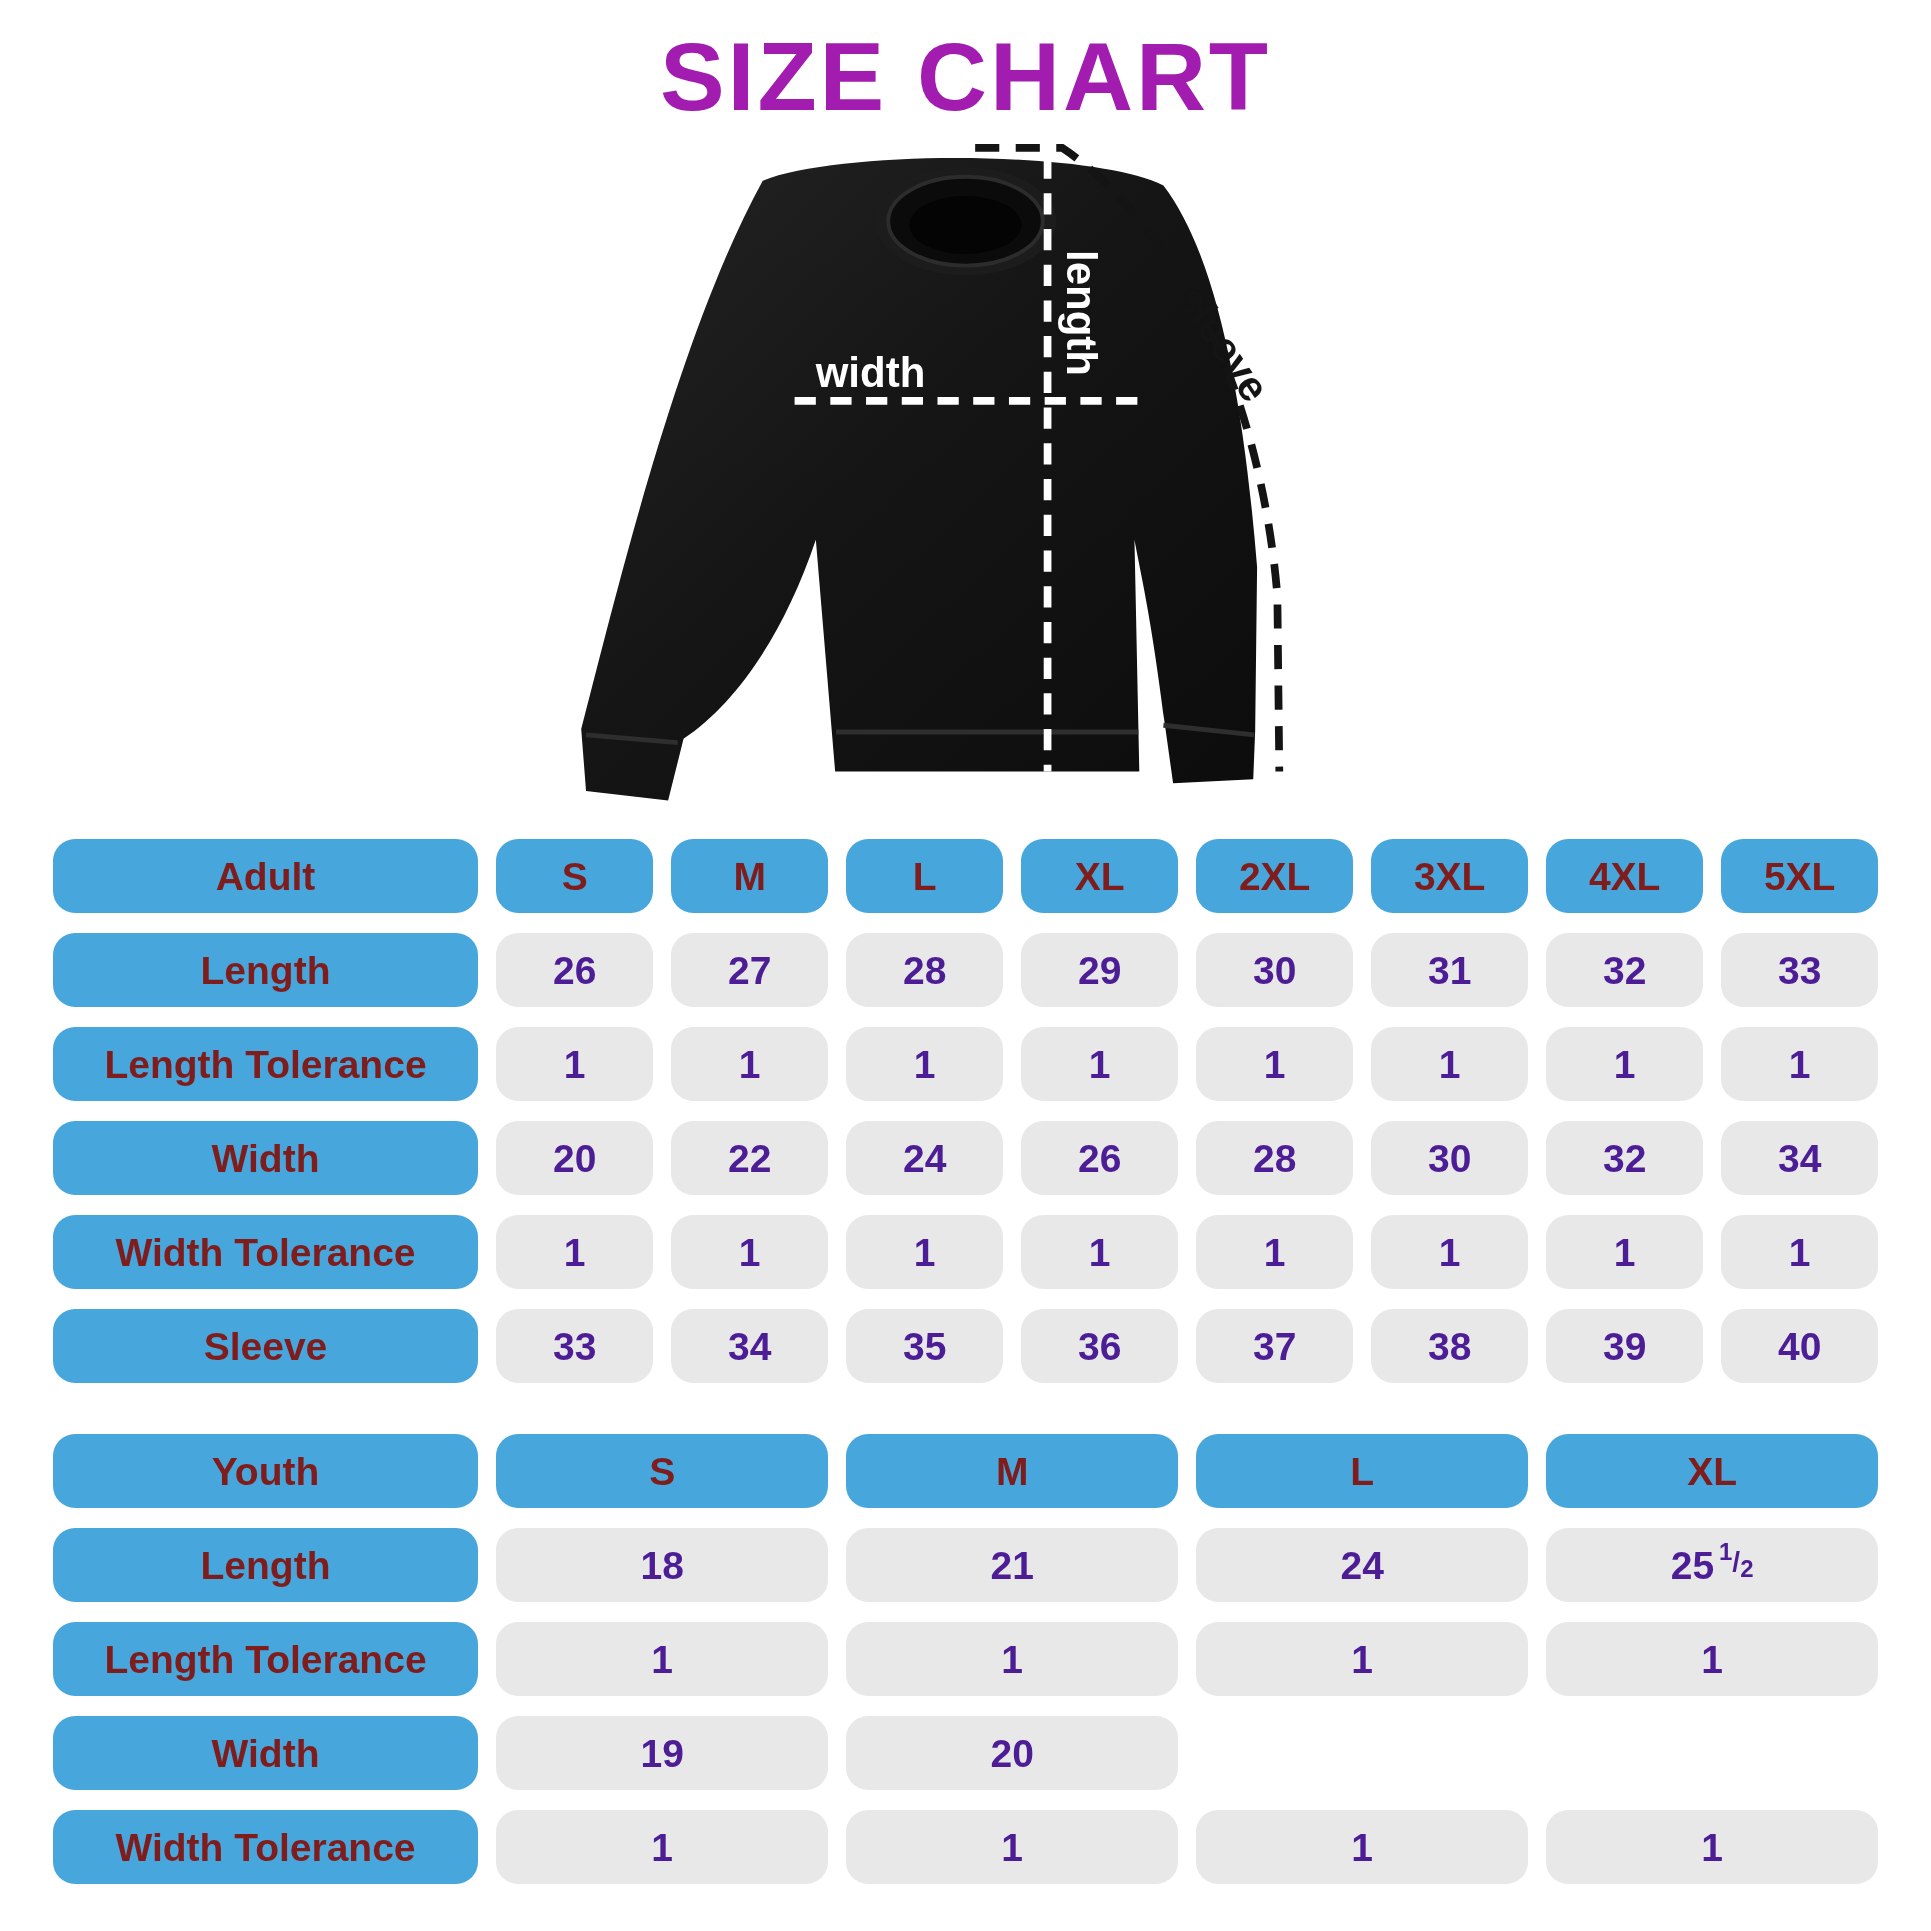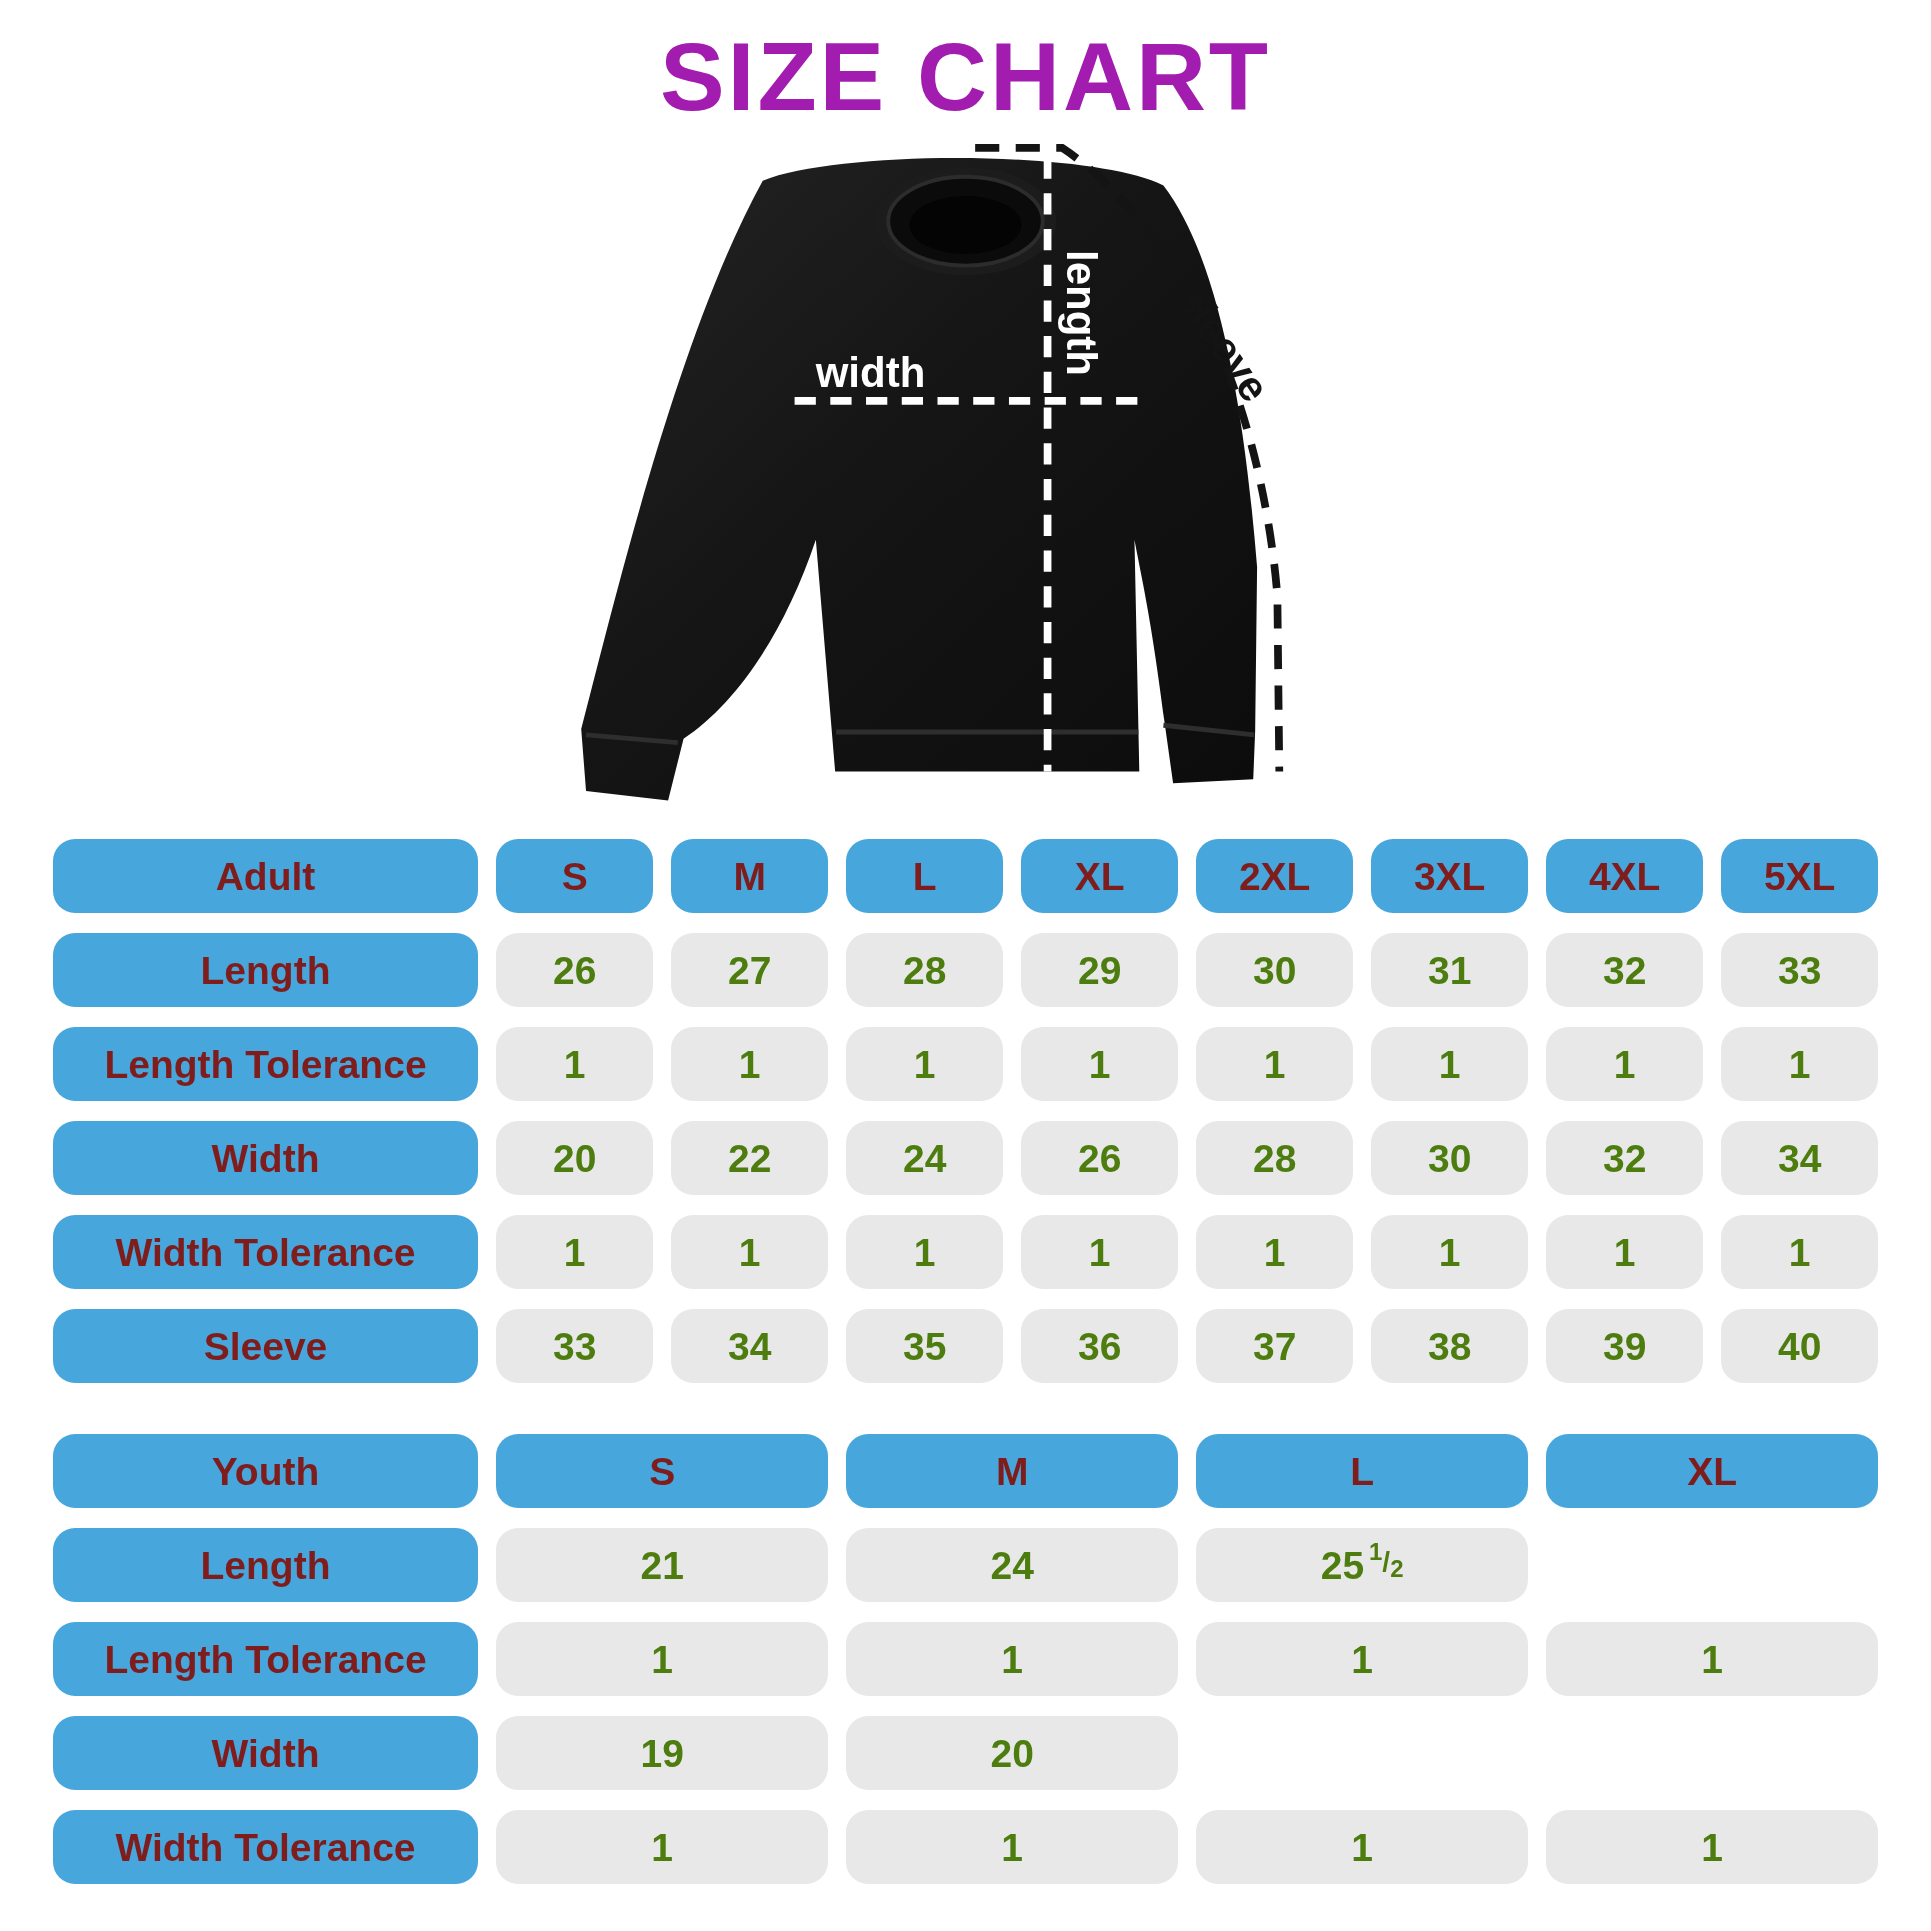--- a/index.html
+++ b/index.html
@@ -23,21 +23,21 @@
   #adult-table{margin-top:21px;}
   #youth-table{margin-top:51px;}
   .trow{display:grid;column-gap:18.3px;margin-bottom:20px;height:74px;}
   .a8{grid-template-columns:425px repeat(8,1fr);}
   .y4{grid-template-columns:425px repeat(4,1fr);}
   .pill{
     display:flex;align-items:center;justify-content:center;
     border-radius:22px;font-weight:700;font-size:39px;line-height:1;
   }
   .blue{background:#47a7dc;color:#7f1d1d;}
-  .gray{background:#e8e8e9;color:#4d7c0f;}
+  .gray{background:#e8e8e9;color:#4c1d95;}
   .pill .sup{font-size:24px;vertical-align:0;position:relative;top:-13.5px;margin-left:4.8px;}
   .pill .slash{font-size:28px;position:relative;top:-3.9px;}
   .pill .sbs{font-size:24px;position:relative;top:3.9px;}
 </style>
 </head>
 <body>
 
 <div class="title">SIZE CHART</div>
 
 <div class="diagram">
@@ -156,20 +156,21 @@
   <div id="youth-table">
       <div class="trow y4">
         <div class="pill blue">Youth</div>
         <div class="pill blue">S</div>
         <div class="pill blue">M</div>
         <div class="pill blue">L</div>
         <div class="pill blue">XL</div>
       </div>
       <div class="trow y4">
         <div class="pill blue">Length</div>
+        <div class="pill gray">18</div>
         <div class="pill gray">21</div>
         <div class="pill gray">24</div>
         <div class="pill gray">
           <span>25</span>
           <span class="sup">1</span>
           <span class="slash">/</span>
           <span class="sbs">2</span>
         </div>
       </div>
       <div class="trow y4">

